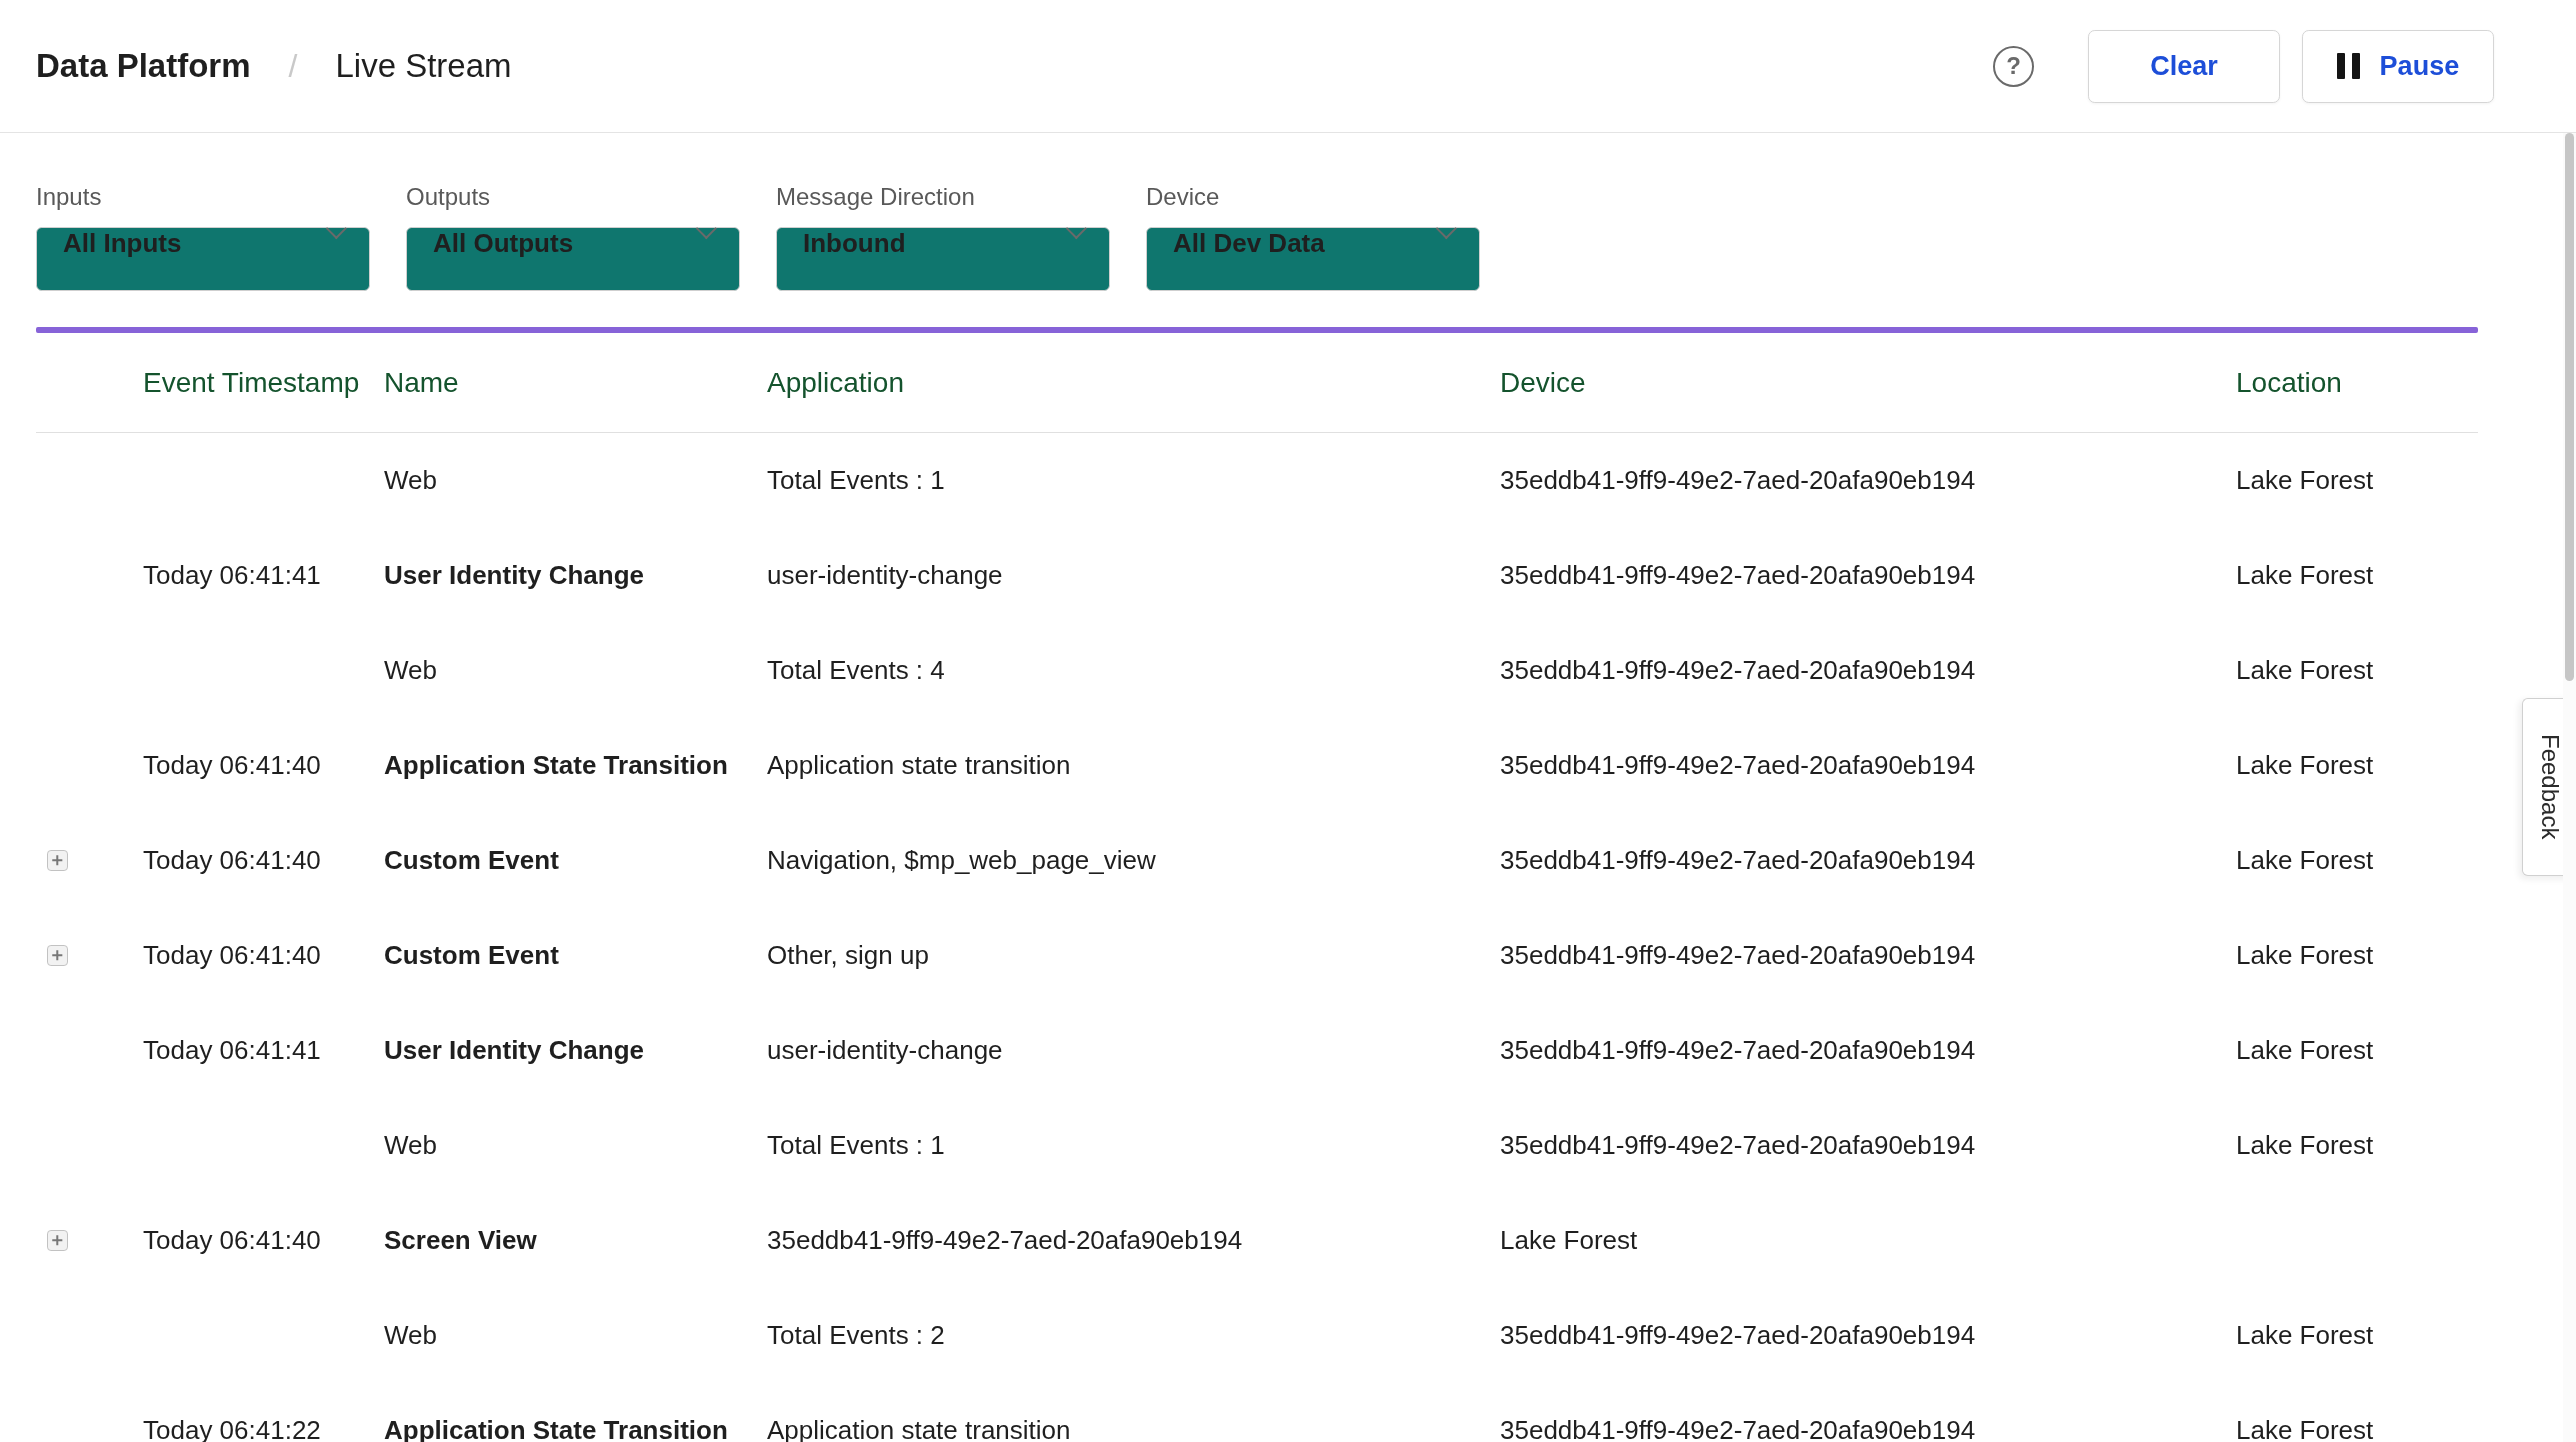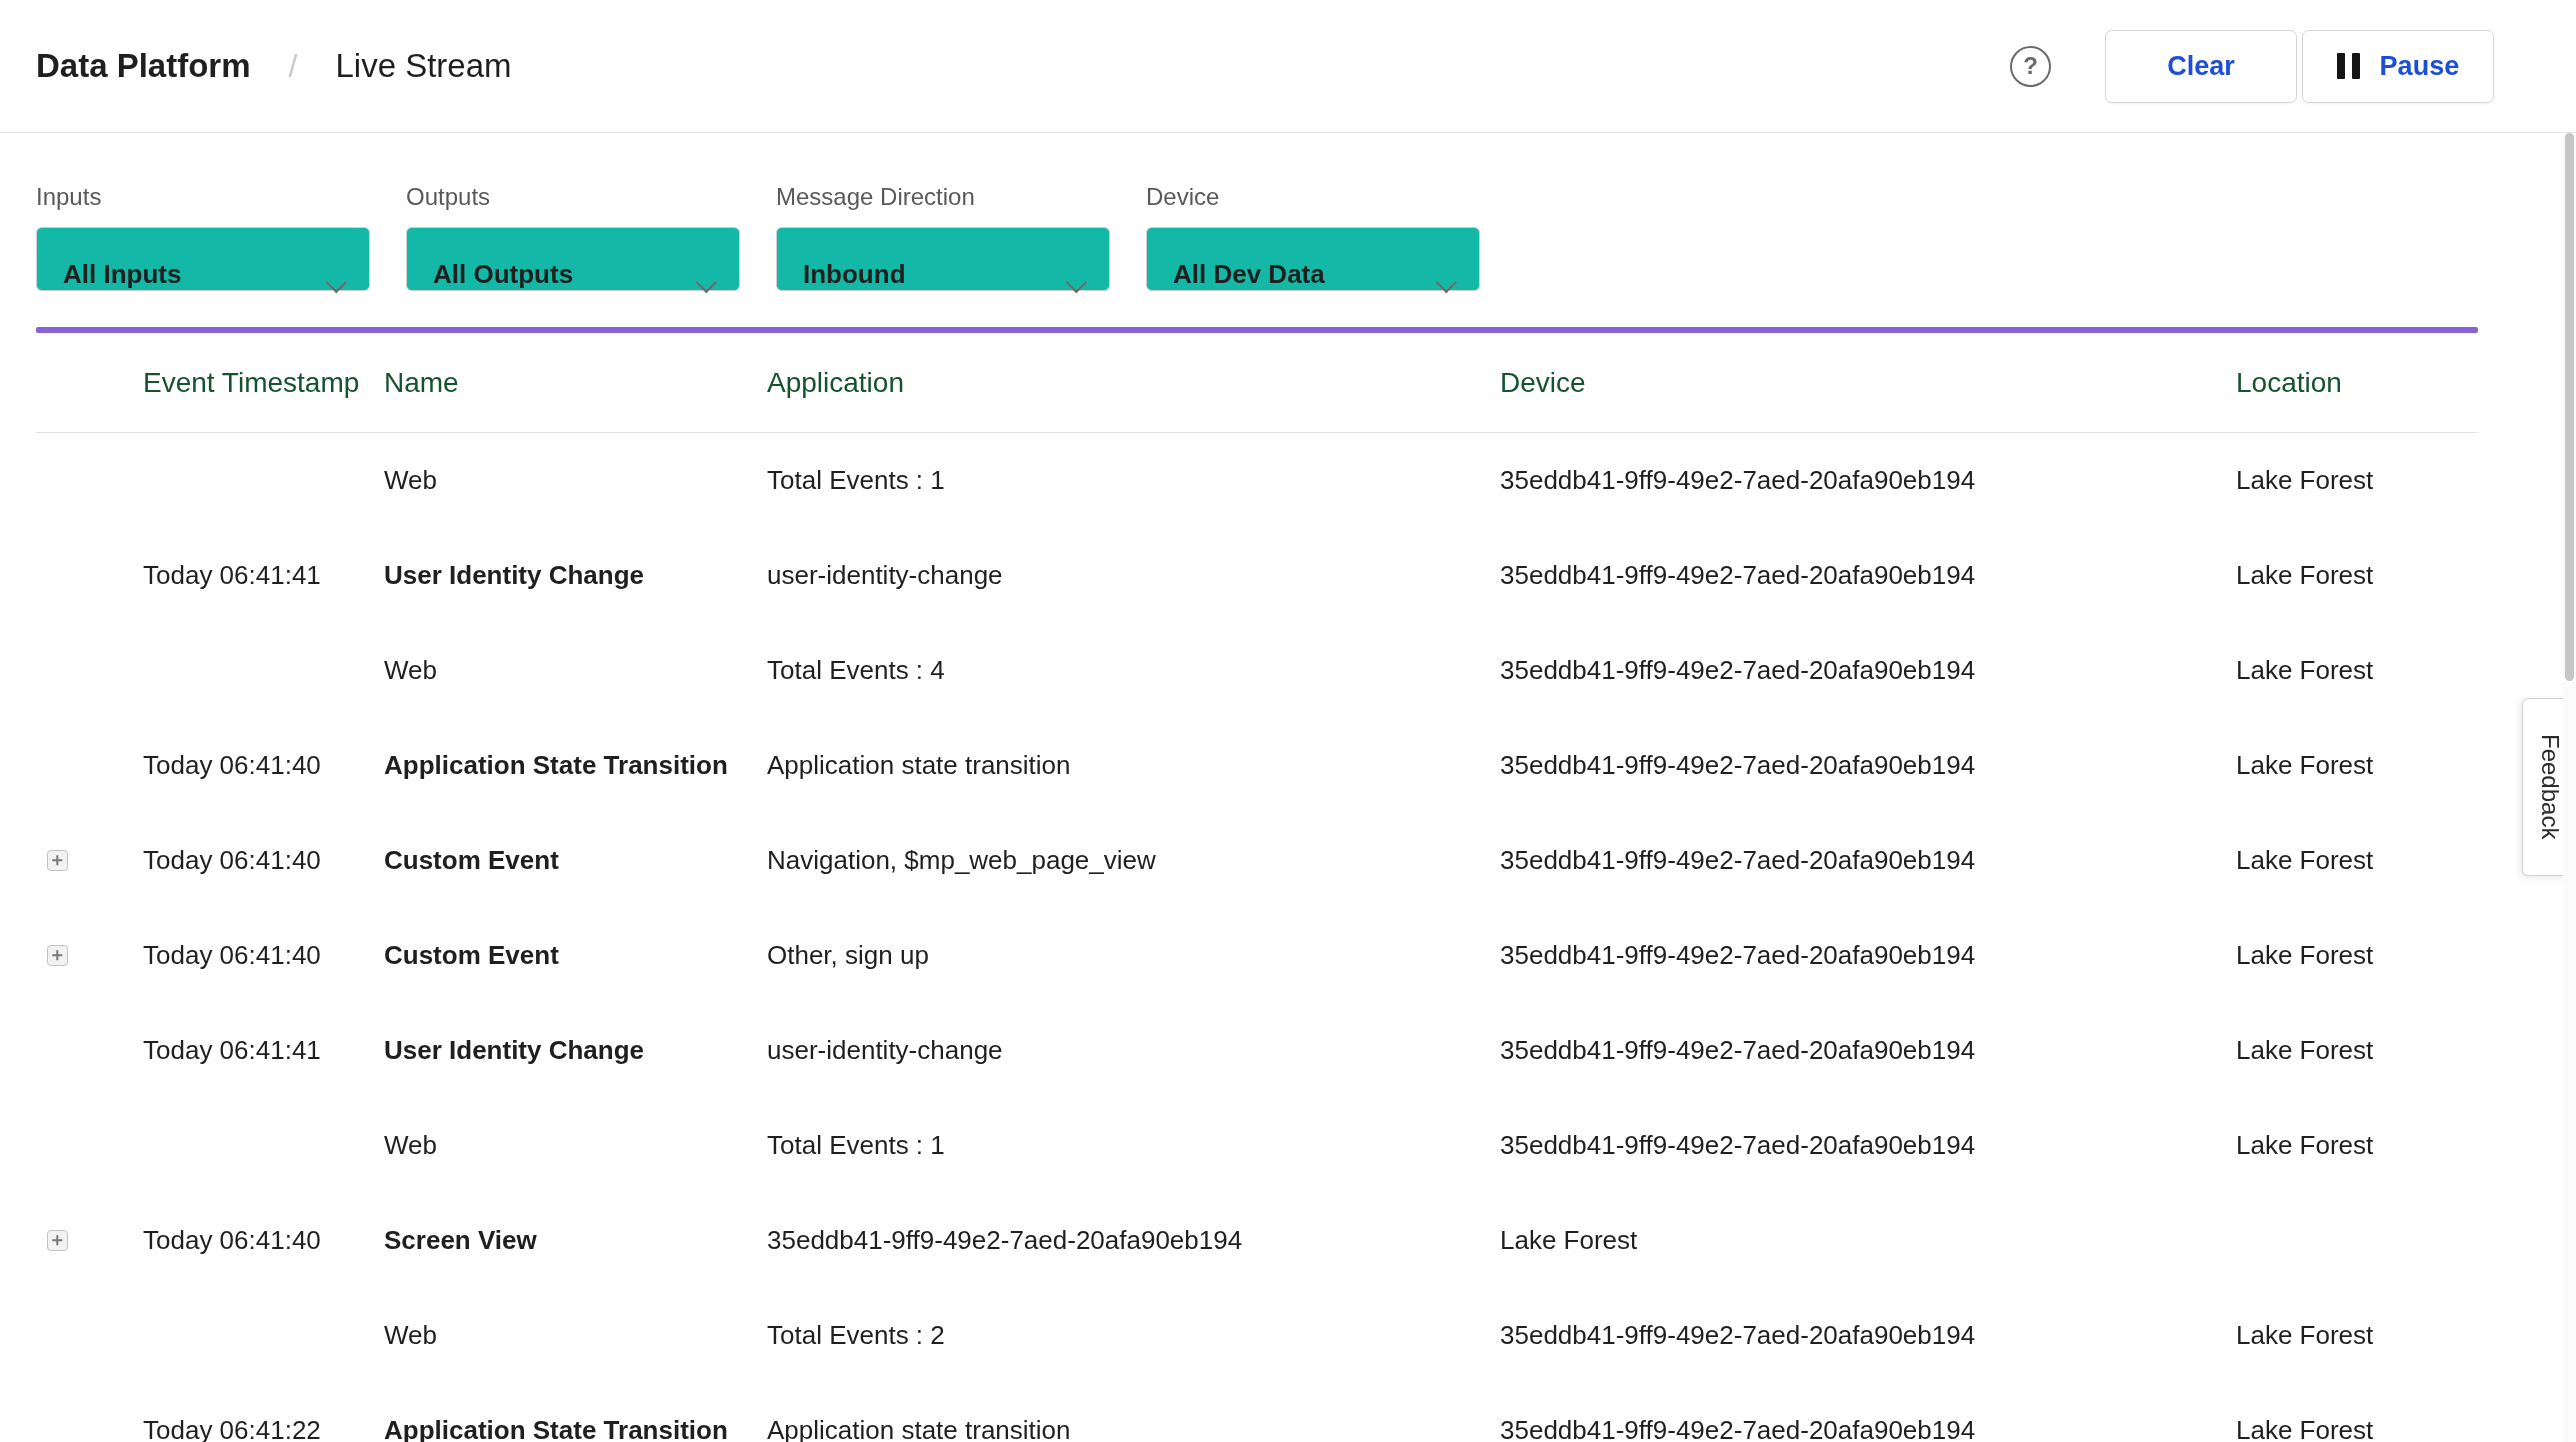--- a/index.html
+++ b/index.html
@@ -23,31 +23,31 @@
     width:41px; height:41px; border:2.9px solid #6a6a6a; border-radius:50%;
     display:flex; align-items:center; justify-content:center;
     font-size:24px; font-weight:700; color:#6a6a6a; margin-right:54px; cursor:pointer;
   }
   .btn {
     height:73px; min-width:192px; background:#fff; border:1px solid #d6d6d6; border-radius:6.8px;
     font-size:27px; font-weight:700; font-family:inherit; color:#1d4ed8;
     display:inline-flex; align-items:center; justify-content:center; gap:19.4px;
     cursor:pointer; box-shadow:0 1px 2.9px rgba(0,0,0,0.05);
   }
-  .btn + .btn { margin-left:5px; }
+  .btn + .btn { margin-left:22px; }
   .pause-bars { display:inline-flex; gap:7.8px; }
   .pause-bars i { display:block; width:7.8px; height:26px; background:#141414; border-radius:1px; }
 
   
   .filters { display:flex; gap:36px; padding:50px 0 0 36px; }
   .filter-group { width:334px; }
   .filter-label { font-size:24px; color:#595959; margin-bottom:15.5px; }
   .filter-select {
-    height:64px; border:1px solid #cfcfcf; border-radius:5.8px; background:#14b8a6;
-    display:flex; align-items:flex-end; justify-content:space-between;
+    height:64px; border:1px solid #cfcfcf; border-radius:5.8px; background:#0f766e;
+    display:flex; align-items:flex-start; justify-content:space-between;
     padding:0 25px 0 26px; cursor:pointer;
   }
   .filter-value { font-size:26px; font-weight:700; }
   .chevron {
     width:14.6px; height:14.6px; margin-top:-6.8px;
     border-right:2.9px solid #6a6a6a; border-bottom:2.9px solid #6a6a6a;
     transform:rotate(45deg);
   }
 
   

